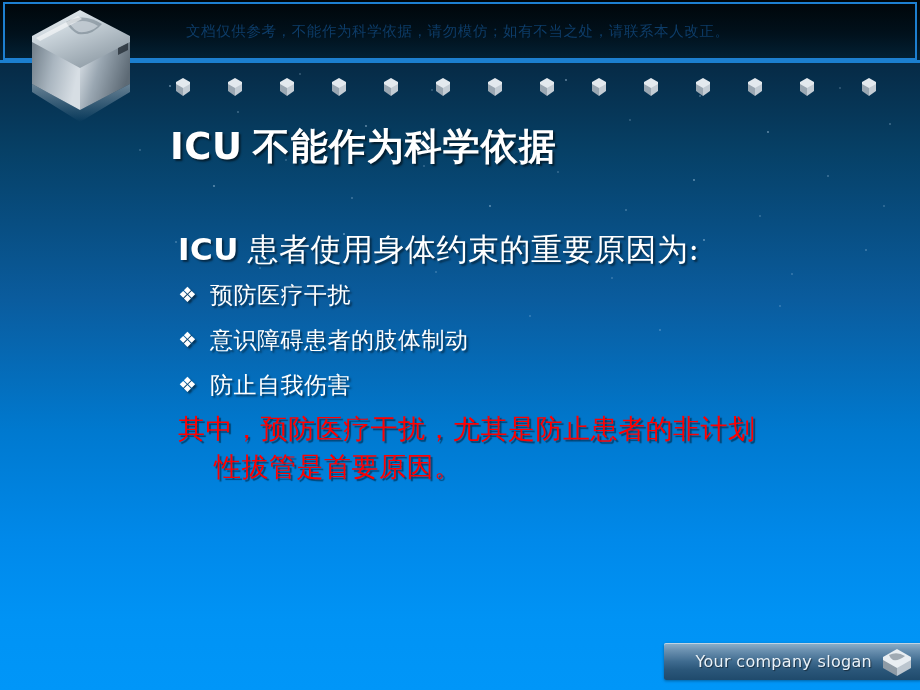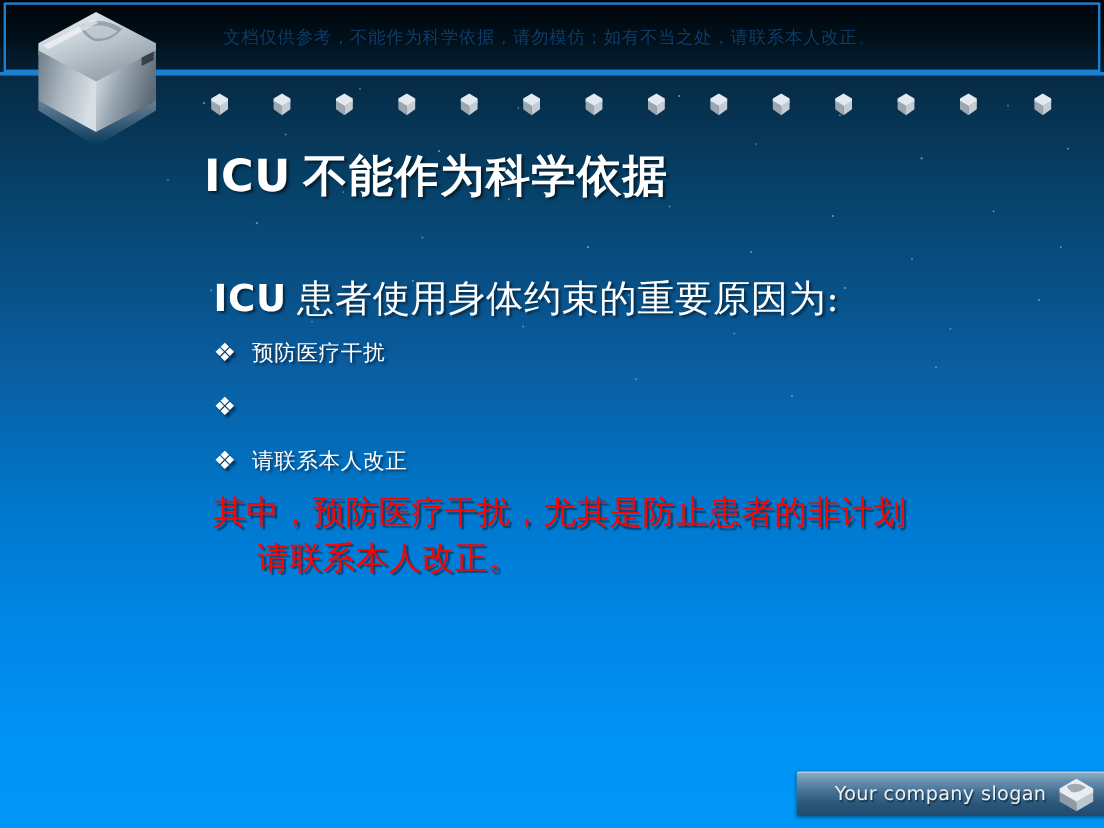--- a/index.html
+++ b/index.html
@@ -143,22 +143,22 @@
   }
   .bullet-mark {
     flex: 0 0 auto;
     width: 32px;
     font-size: 21px;
     line-height: 40px;
     color: #ffffff;
     font-family: "DejaVu Sans", sans-serif;
   }
   .bullet-text {
-    font-family: Liberation Serif, serif;
-    font-size: 18px;
+    font-family: Liberation Sans, sans-serif;
+    font-size: 23px;
     line-height: 40px;
     white-space: nowrap;
     letter-spacing: .5px;
   }
 
   #emphasis {
     margin-top: 2px;
     color: #ff0000;
     font-family: Liberation Mono, monospace;
     font-size: 27px;
@@ -376,29 +376,30 @@
       <span class="latin">ICU</span>
       <span class="han">患者使用身体约束的重要原因为:</span>
     </div>
 
     <div class="bullet-row">
       <span class="bullet-mark">❖</span>
       <span class="bullet-text">预防医疗干扰</span>
     </div>
     <div class="bullet-row">
       <span class="bullet-mark">❖</span>
+      <span class="bullet-text">意识障碍患者的肢体制动</span>
     </div>
     <div class="bullet-row">
       <span class="bullet-mark">❖</span>
-      <span class="bullet-text">请联系本人改正</span>
+      <span class="bullet-text">防止自我伤害</span>
     </div>
 
     <div id="emphasis">
       <span>其中，预防医疗干扰，尤其是防止患者的非计划</span>
-      <span class="line2">请联系本人改正。</span>
+      <span class="line2">性拔管是首要原因。</span>
     </div>
 
   </div>
 
   <div id="slogan-pill">
     <span id="slogan-text">Your company slogan</span>
     <svg id="slogan-cube" viewBox="0 0 34 32" xmlns="http://www.w3.org/2000/svg">
       <path d="M3 11 L17 3 L31 11 L31 15 L17 23 L3 15 Z" fill="#e9eef2"></path>
       <path d="M3 14 L17 22 L17 30 L3 22 Z" fill="#8e9ba6"></path>
       <path d="M31 14 L17 22 L17 30 L31 22 Z" fill="#bcc6cf"></path>

